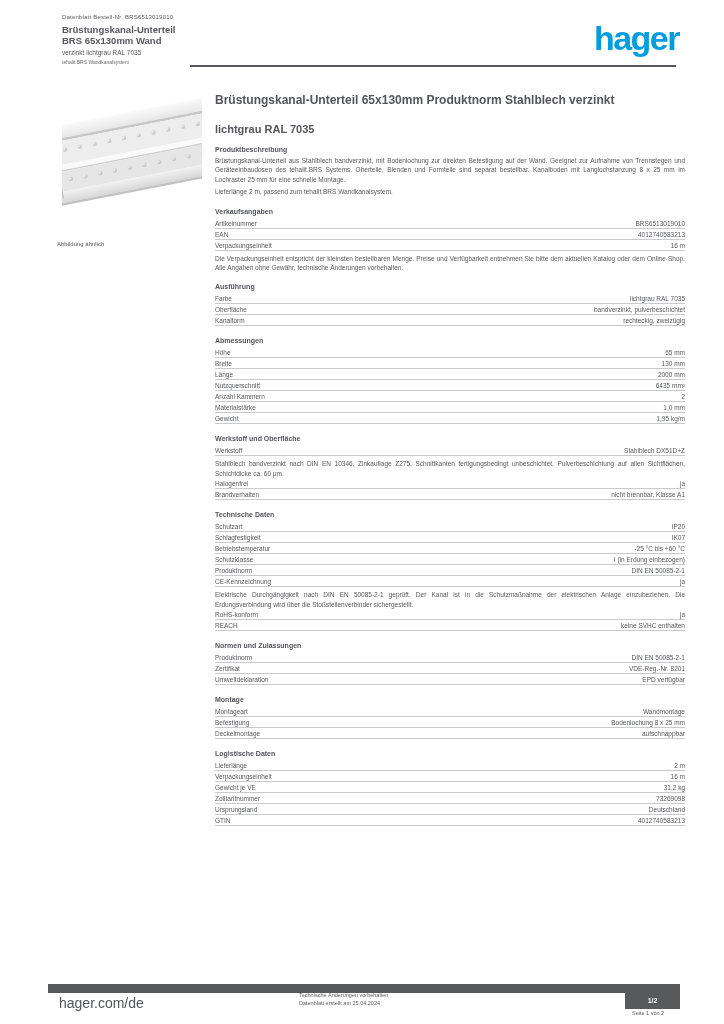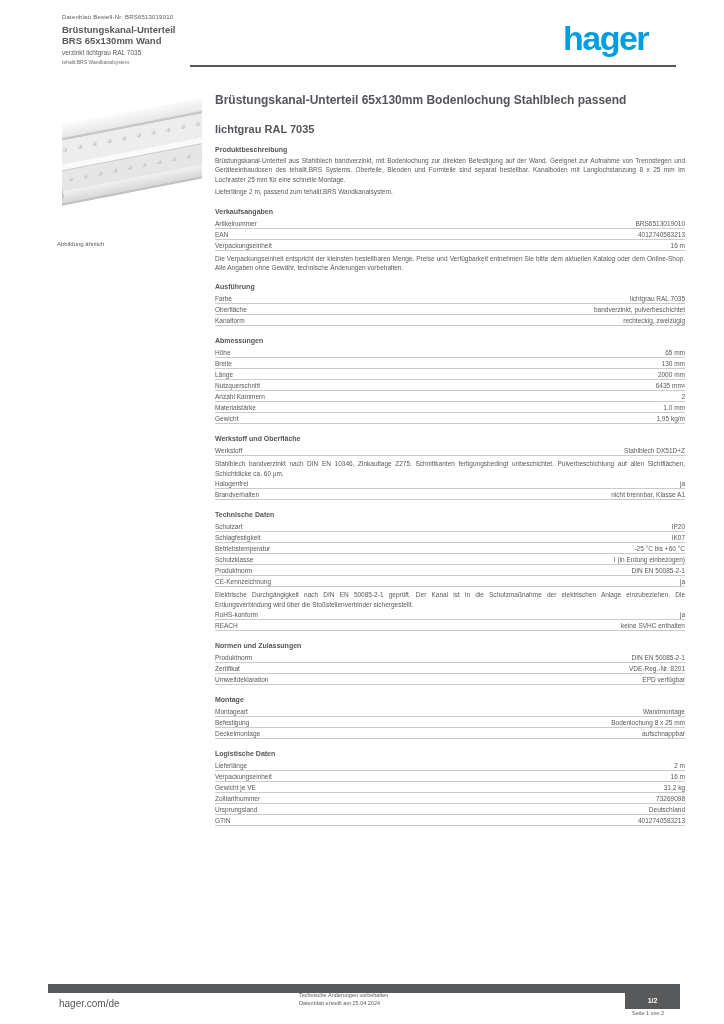--- a/index.html
+++ b/index.html
@@ -6,22 +6,22 @@
   body{font-family:"Liberation Sans", sans-serif;}
   #page{position:relative;width:724px;height:1024px;background:#ffffff;overflow:hidden;}
 
   
   #hdr{position:absolute;left:62px;top:13px;width:190px;color:#57585c;}
   .hdr-ref{font-size:6px;line-height:8px;letter-spacing:.2px;}
   .hdr-name{font-size:9.5px;font-weight:bold;line-height:11px;margin-top:3px;}
   .hdr-variant{font-size:6.5px;line-height:8px;margin-top:3px;}
   .hdr-system{font-size:5px;line-height:6px;margin-top:2px;color:#6a6b6e;}
   #hdr-rule{position:absolute;left:190px;top:65px;width:486px;height:2px;background:#57585c;}
-  #logo{position:absolute;left:563px;top:18px;width:96px;height:42px;
-        font-size:34px;font-weight:bold;letter-spacing:-1.5px;line-height:40px;}
+  #logo{position:absolute;left:583px;top:18px;width:96px;height:42px;
+        font-size:34px;font-weight:bold;letter-spacing:-1.5px;line-height:40px;text-align:right;}
 
   
   #photo{position:absolute;left:62px;top:92px;width:140px;height:122px;}
   #photo-caption{position:absolute;left:57px;top:241px;width:110px;font-size:6px;color:#57585c;}
 
   
   #main{position:absolute;left:215px;top:93px;width:470px;color:#57585c;}
   #title{font-size:12px;font-weight:bold;line-height:14px;color:#54555a;}
   #subtitle{font-size:11px;font-weight:bold;margin-top:16px;color:#54555a;}
   .section{margin-top:2px;}
@@ -29,21 +29,21 @@
   .sec-para{font-size:6.5px;line-height:9.4px;text-align:justify;color:#57585c;}
   .sec-para.note{margin-top:3px;}
   .spec-row{display:flex;justify-content:space-between;align-items:baseline;
             padding:2px 0 1px 0;border-bottom:0.8px solid #c9cacc;}
   .spec-label{font-size:6.5px;}
   .spec-value{font-size:6.5px;text-align:right;}
 
   
   #ftr-bar{position:absolute;left:48px;top:984px;width:632px;height:9px;}
   #ftr-sitebox{position:absolute;left:56px;top:993px;width:112px;height:21px;background:#ffffff;}
-  #ftr-site{font-size:10px;line-height:21px;padding-left:3px;color:#55565a;}
+  #ftr-site{font-size:14px;line-height:21px;padding-left:3px;color:#55565a;}
   #ftr-note{position:absolute;left:299px;top:992px;width:170px;color:#595a5e;}
   #ftr-note div{font-size:5.5px;line-height:7.5px;}
   #ftr-badge{position:absolute;left:625px;top:993px;width:55px;height:16px;
              color:#ffffff;font-size:7px;font-weight:bold;text-align:center;line-height:16px;}
   #ftr-page{position:absolute;left:632px;top:1010px;width:46px;font-size:5.5px;color:#595a5e;}
 </style>
 </head>
 <body>
 
 <div id="page">
@@ -86,21 +86,21 @@
         <rect x="-18" y="86" width="176" height="11" fill="url(#gBot)"></rect>
         <rect x="-18" y="97" width="176" height="2.5" fill="#c2c2c2"></rect>
         <path d="M-18,20 l12,-6 v78 l-12,7 z" fill="#d6d6d6" stroke="#bdbdbd" stroke-width="0.6"></path>
         <path d="M-6,14 l0,78" stroke="#b5b5b5" stroke-width="0.8"></path>
       </g>
     </svg>
   </div>
   <div id="photo-caption">Abbildung ähnlich</div>
 
   <div id="main">
-    <div id="title">Brüstungskanal-Unterteil 65x130mm Bodenlochung Stahlblech passend</div>
+    <div id="title">Brüstungskanal-Unterteil 65x130mm Produktnorm Stahlblech verzinkt</div>
     <div id="subtitle">lichtgrau RAL 7035</div>
     <div id="sections">
         <div class="section">
           <div class="sec-heading">Produktbeschreibung</div>
           <div class="sec-para">Brüstungskanal-Unterteil aus Stahlblech bandverzinkt, mit Bodenlochung zur direkten Befestigung auf der Wand. Geeignet zur Aufnahme von Trennstegen und Geräteeinbaudosen des tehalit.BRS Systems. Oberteile, Blenden und Formteile sind separat bestellbar. Kanalboden mit Langlochstanzung 8 x 25 mm im Lochraster 25 mm für eine schnelle Montage.</div>
           <div class="sec-para note">Lieferlänge 2 m, passend zum tehalit.BRS Wandkanalsystem.</div>
         </div>
         <div class="section">
           <div class="sec-heading">Verkaufsangaben</div>
           <div class="spec-row">

